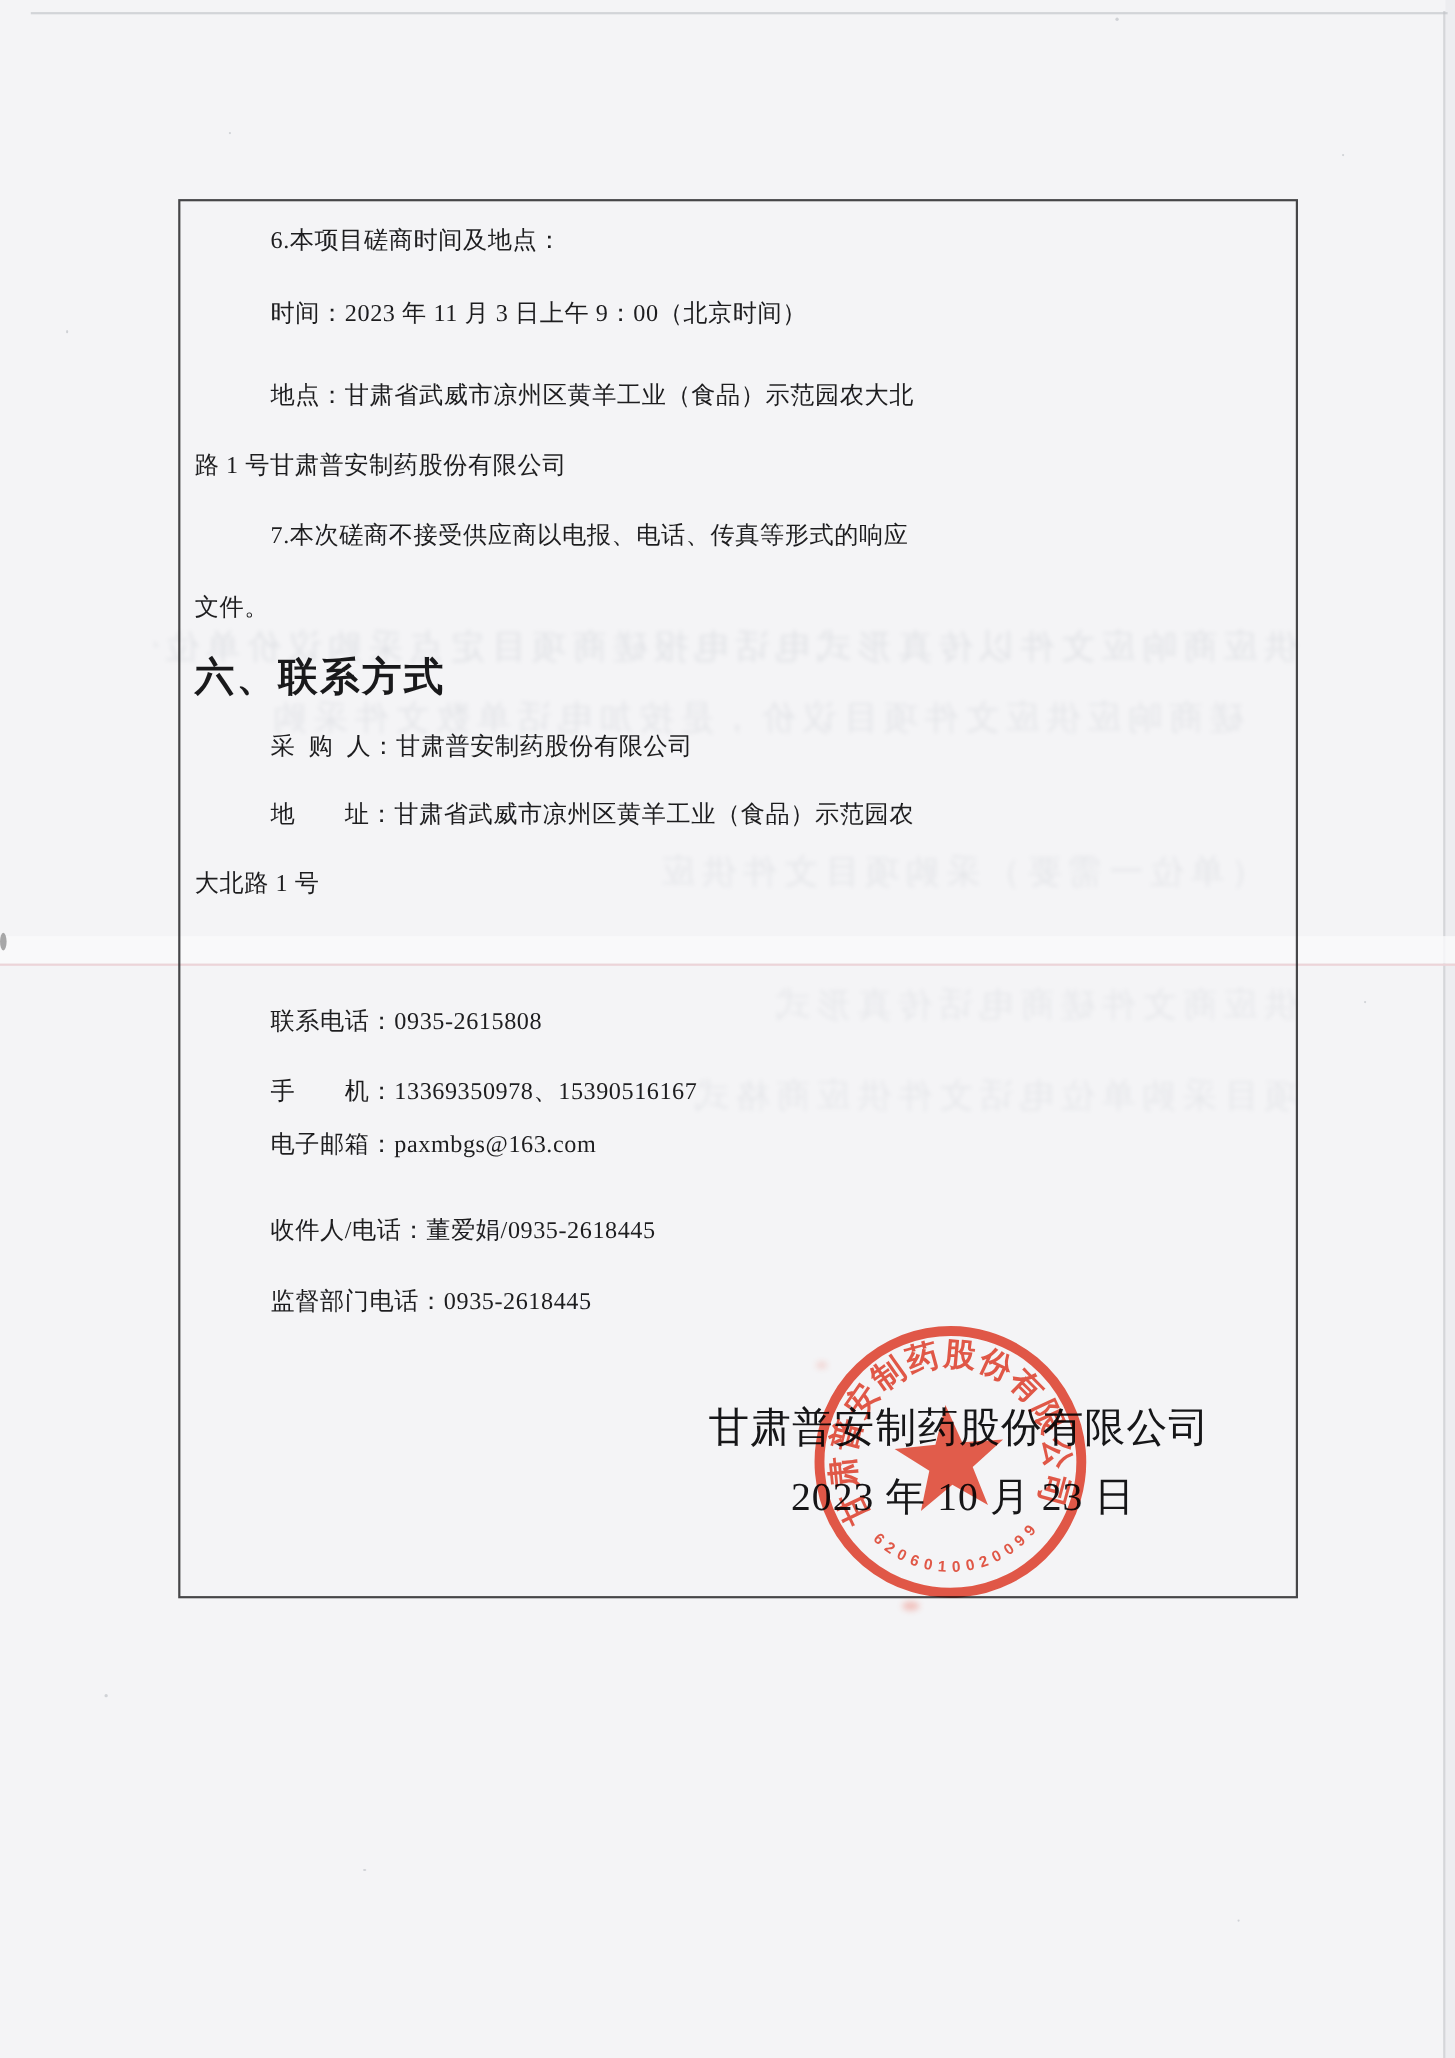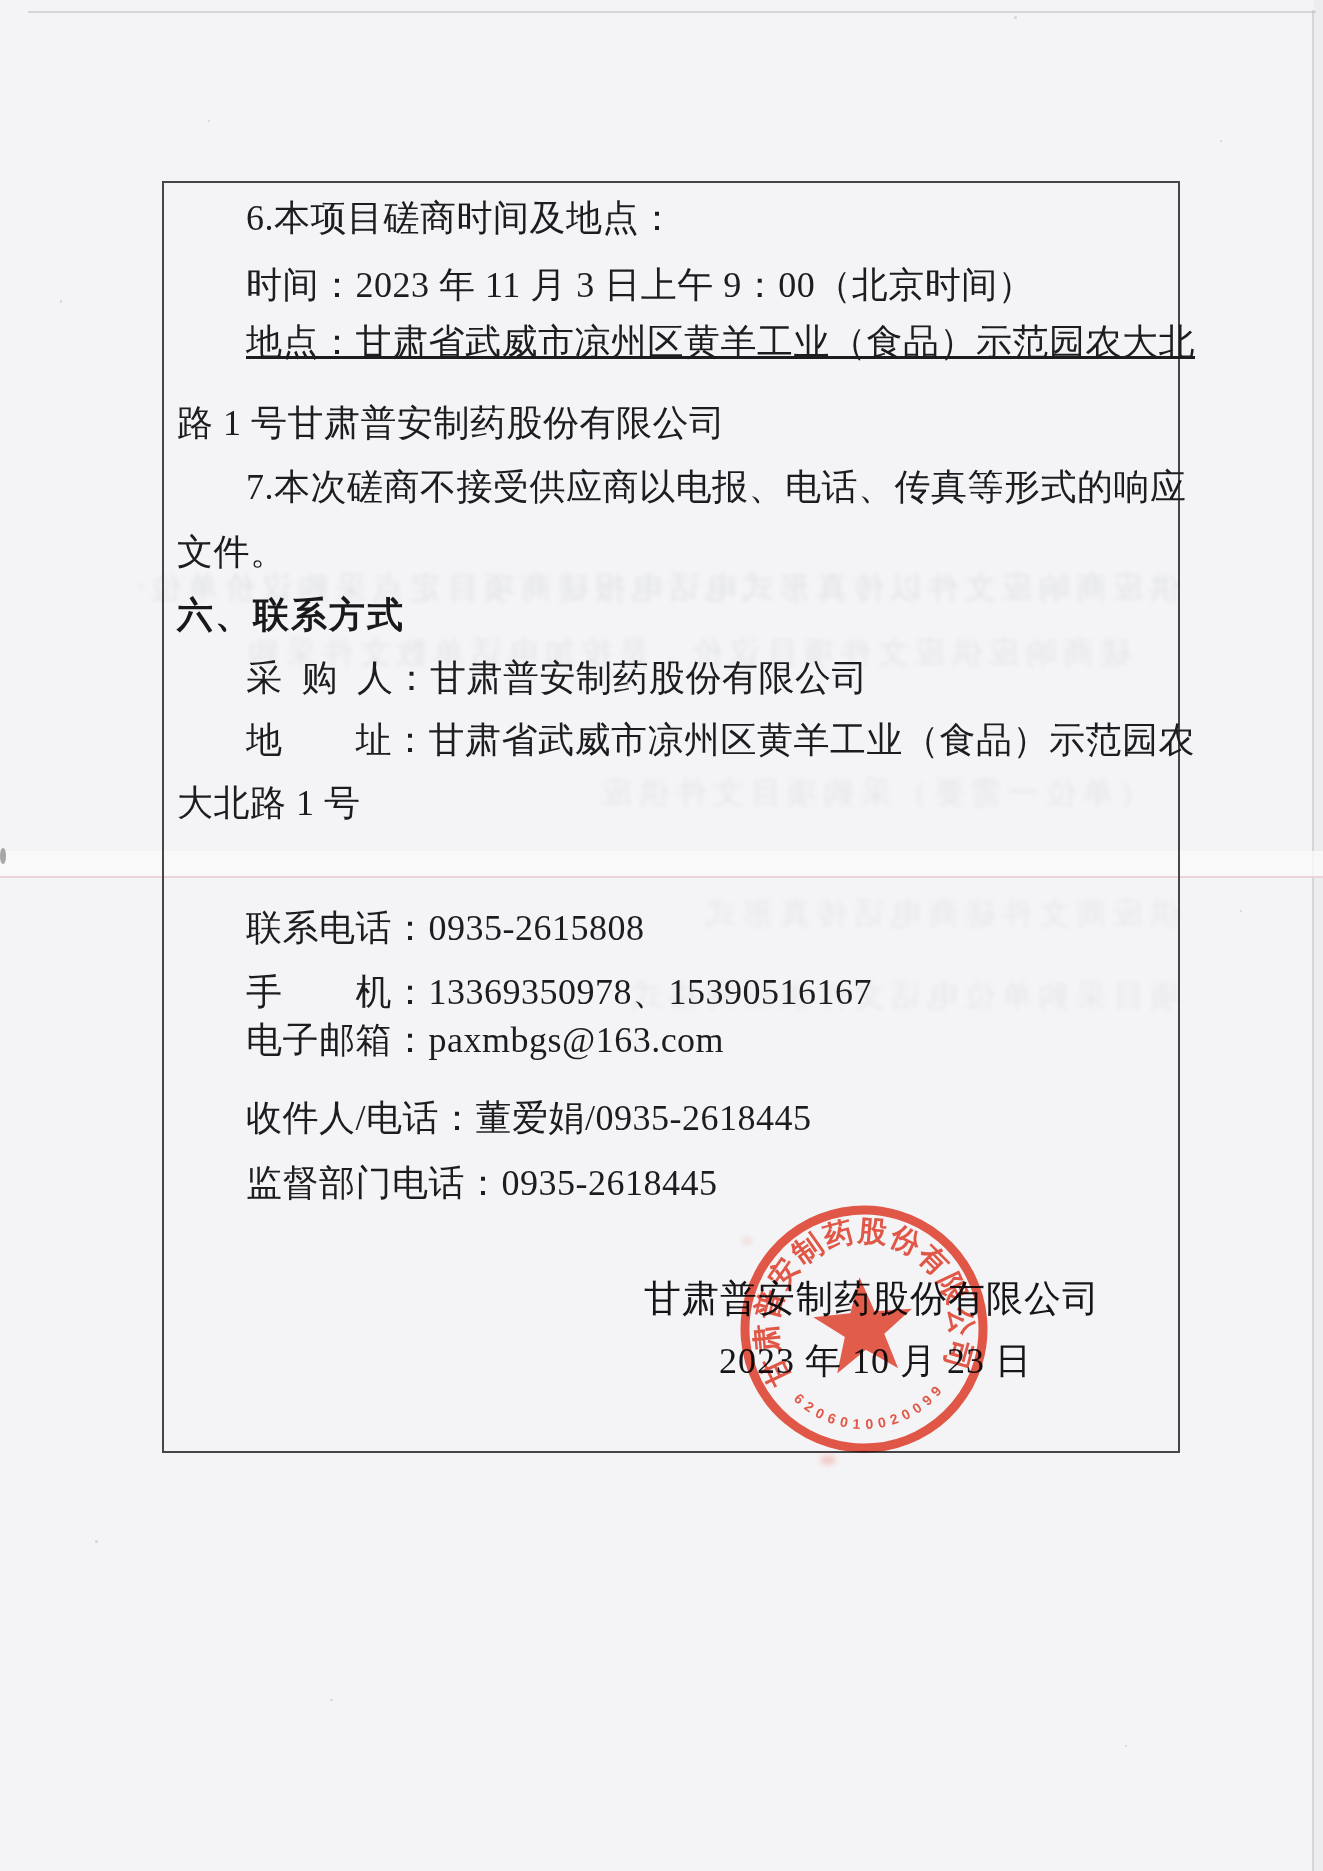--- a/index.html
+++ b/index.html
@@ -40,21 +40,21 @@
     }
     
     .frame {
       position: absolute; left: 162px; top: 181px; width: 1014px; height: 1268px;
       border: 2px solid rgba(45,45,48,.88);
       background: transparent;
     }
     
     .line {
       position: absolute;
-      font-size: 36px;
+      font-size: 22px;
       line-height: 44px;
       letter-spacing: 0.5px;
       white-space: pre;
       color: #1d1d1f;
     }
     .indent { left: 246px; }
     .flush  { left: 177px; }
     .heading {
       left: 177px;
       font-family: "Liberation Sans", "DejaVu Sans", sans-serif;
@@ -132,21 +132,21 @@
   <div class="speck" style="left:1240px; top:910px; width:2px; height:2px;"></div>
   <div class="speck" style="left:330px; top:1699px; width:3px; height:2px;"></div>
   <div class="speck" style="left:1125px; top:1745px; width:2px; height:2px;"></div>
   <div class="speck" style="left:208px; top:120px; width:2px; height:2px;"></div>
   <div class="speck" style="left:0px; top:848px; width:6px; height:16px; opacity:.5; background:#555;"></div>
 
   <div class="frame"></div>
 
   <div class="line indent" style="top:196px;">6.本项目磋商时间及地点：</div>
   <div class="line indent" style="top:263px;">时间：2023 年 11 月 3 日上午 9：00（北京时间）</div>
-  <div class="line indent" style="top:320px;text-decoration:underline;">地点：甘肃省武威市凉州区黄羊工业（食品）示范园农大北</div>
+  <div class="line indent" style="top:337px;">地点：甘肃省武威市凉州区黄羊工业（食品）示范园农大北</div>
   <div class="line flush" style="top:401px;">路 1 号甘肃普安制药股份有限公司</div>
   <div class="line indent" style="top:465px;">7.本次磋商不接受供应商以电报、电话、传真等形式的响应</div>
   <div class="line flush" style="top:530px;">文件。</div>
   <div class="line indent" style="top:656px;">采  购  人：甘肃普安制药股份有限公司</div>
   <div class="line heading" style="top:591px;">六、联系方式</div>
   <div class="line indent" style="top:718px;">地　　址：甘肃省武威市凉州区黄羊工业（食品）示范园农</div>
   <div class="line flush" style="top:781px;">大北路 1 号</div>
   <div class="line indent" style="top:906px;">联系电话：0935-2615808</div>
   <div class="line indent" style="top:970px;">手　　机：13369350978、15390516167</div>
   <div class="line indent" style="top:1018px;text-align:right;">电子邮箱：paxmbgs@163.com</div>

